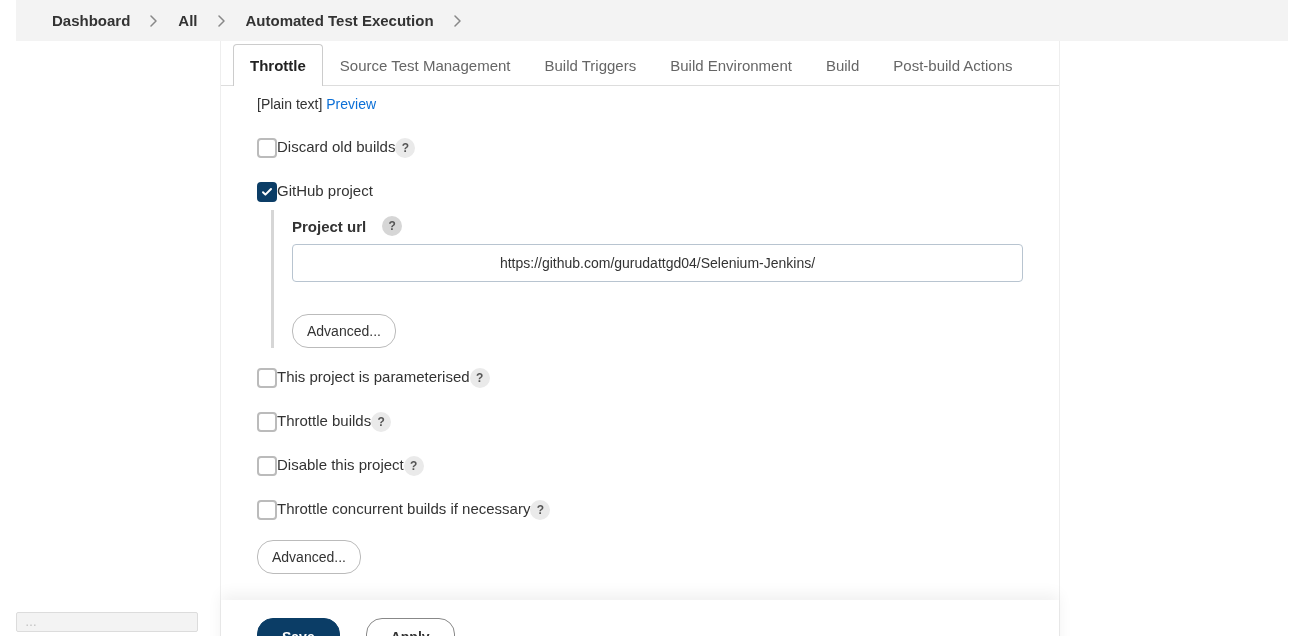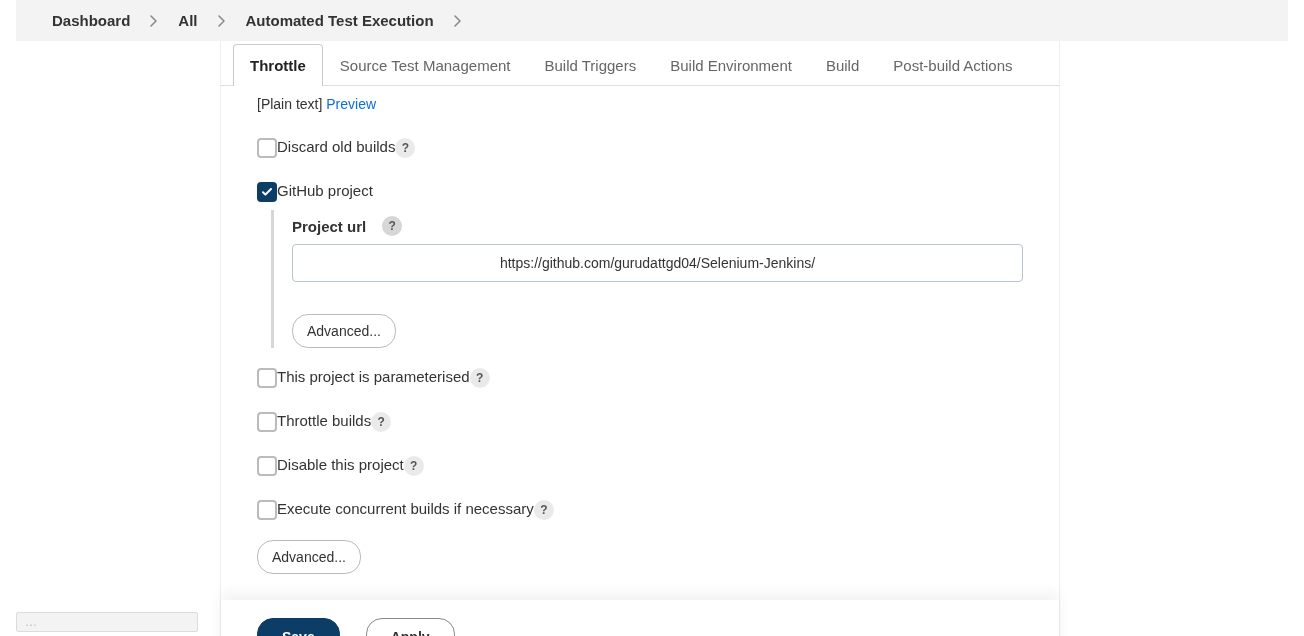--- a/index.html
+++ b/index.html
@@ -307,21 +307,21 @@
       </div>
 
       <div class="opt-row">
         <span class="chk"></span>
         <span class="opt-label">Disable this project</span>
         <span class="help">?</span>
       </div>
 
       <div class="opt-row">
         <span class="chk"></span>
-        <span class="opt-label">Execute concurrent builds if necessary</span>
+        <span class="opt-label">Throttle concurrent builds if necessary</span>
         <span class="help">?</span>
       </div>
 
       <div class="btn-row">
         <button class="btn">Advanced...</button>
       </div>
 
     </div>
 
     <div class="footer-bar">

